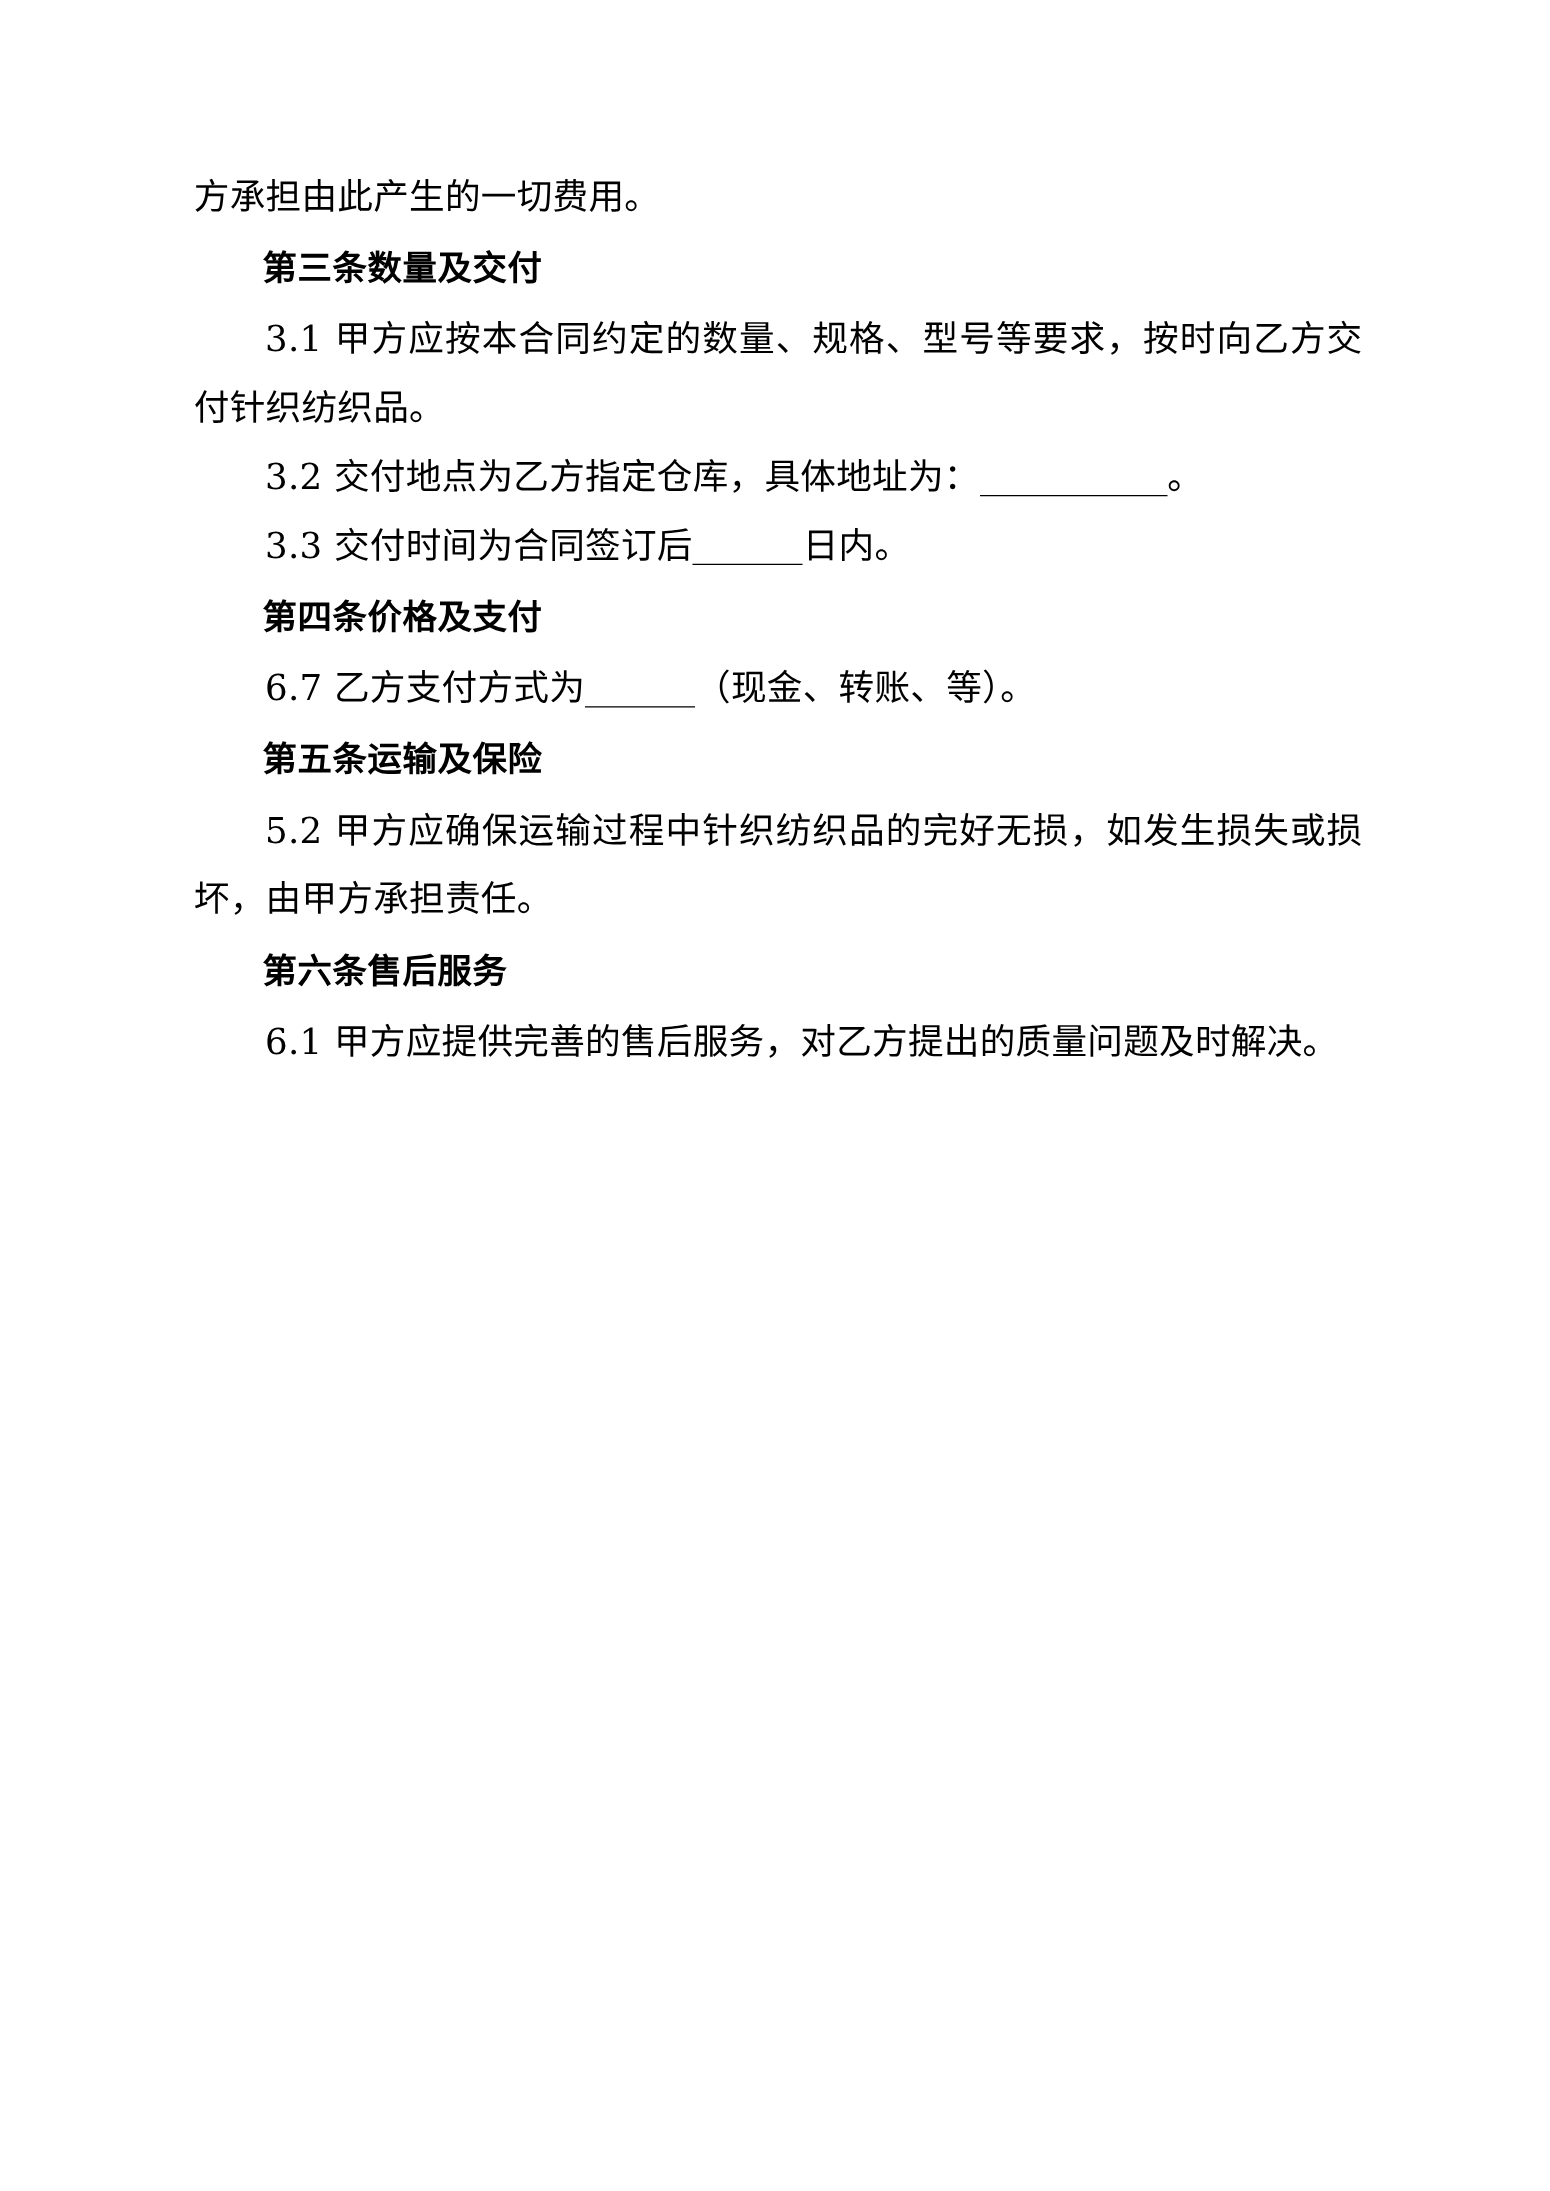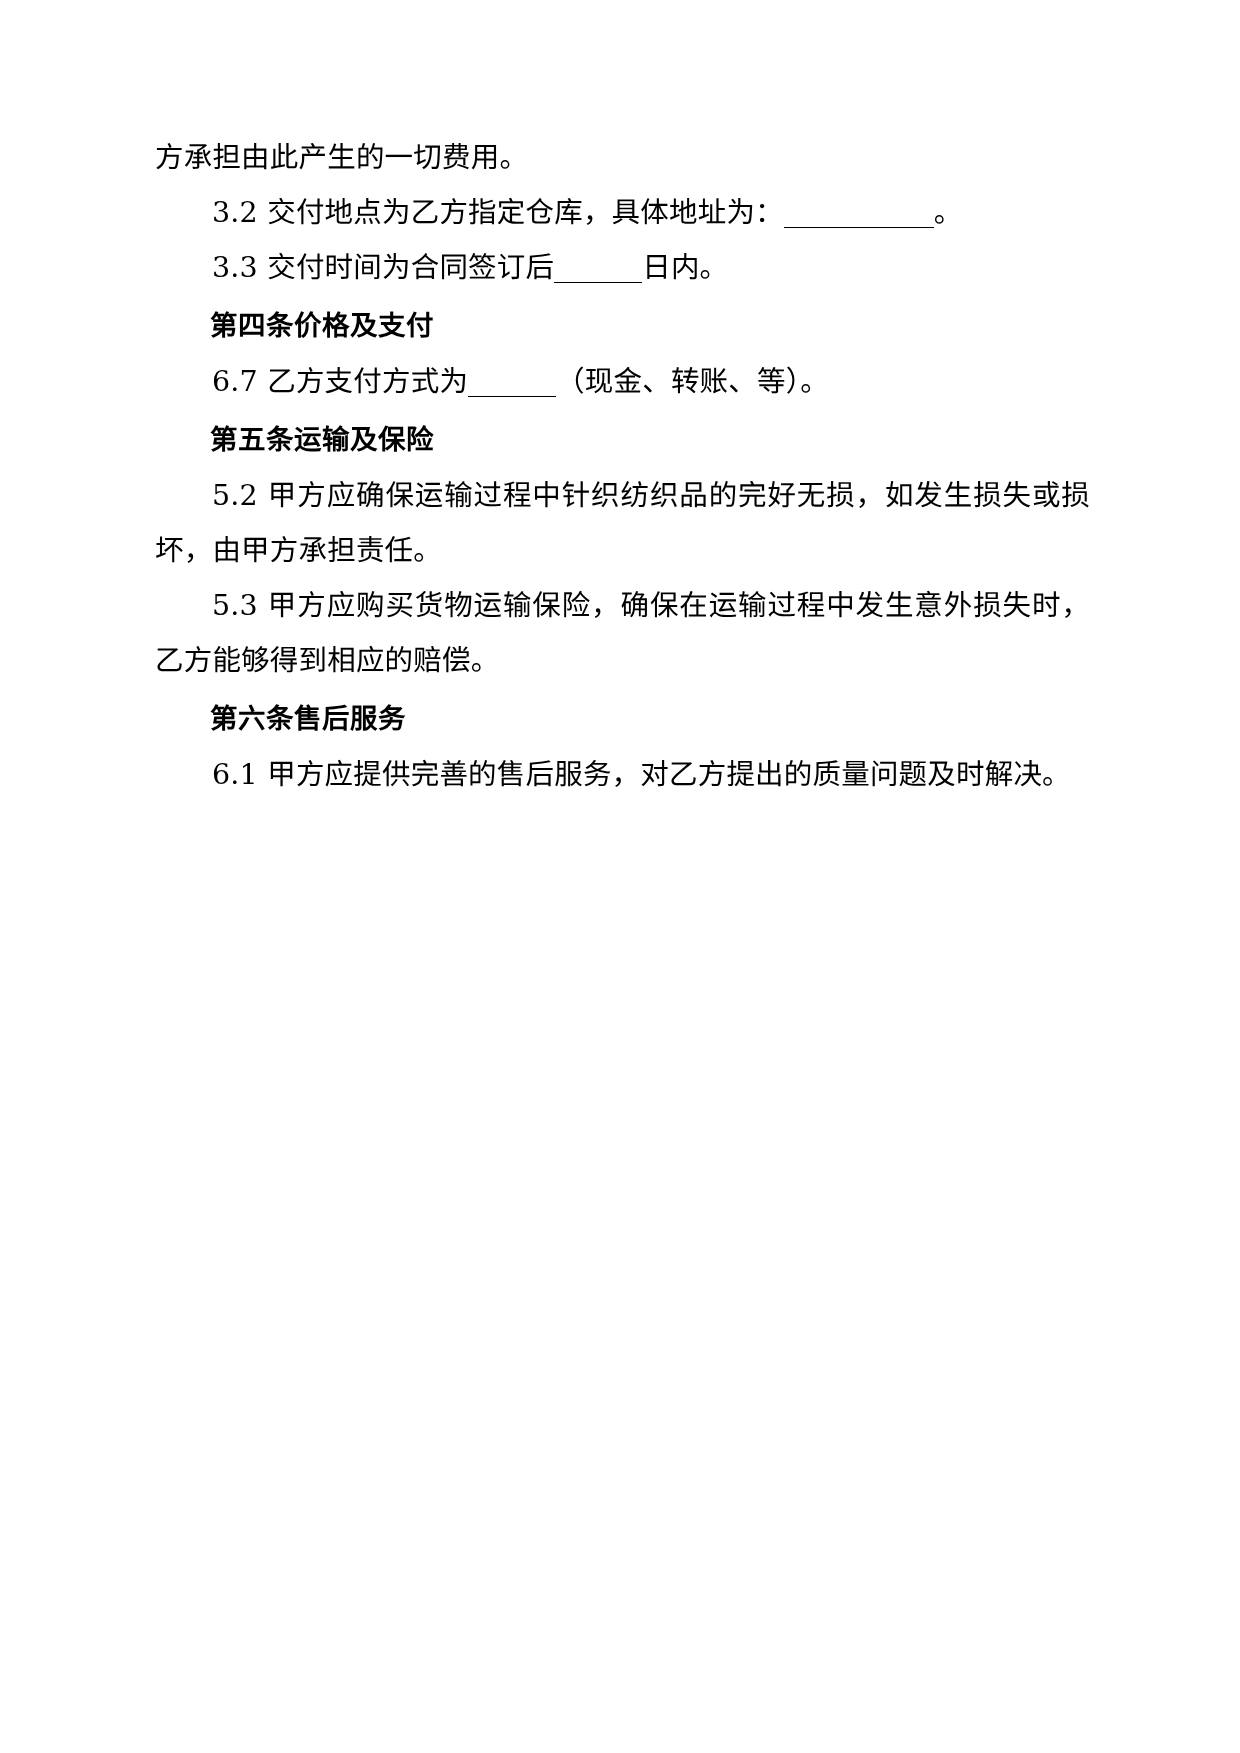--- a/index.html
+++ b/index.html
@@ -61,21 +61,23 @@
   }
 </style>
 </head>
 <body>
 
 <div class="page">
   <div class="doc-body">
 
     <p class="para-noindent">方承担由此产生的一切费用。</p>
 
+    <p class="heading">第三条数量及交付</p>
 
+    <p class="para">3.1 甲方应按本合同约定的数量、规格、型号等要求，按时向乙方交付针织纺织品。</p>
 
     <p class="para">
       <span>3.2 交付地点为乙方指定仓库，具体地址为：</span><span class="blank blank-long"></span><span>。</span>
     </p>
 
     <p class="para">
       <span>3.3 交付时间为合同签订后</span><span class="blank blank-short"></span><span>日内。</span>
     </p>
 
     <p class="heading">第四条价格及支付</p>
@@ -84,21 +86,20 @@
     <p class="para">
       <span>6.7 乙方支付方式为</span><span class="blank blank-short"></span><span>（现金、转账、等）。</span>
     </p>
 
 
     <p class="heading">第五条运输及保险</p>
 
 
     <p class="para">5.2 甲方应确保运输过程中针织纺织品的完好无损，如发生损失或损坏，由甲方承担责任。</p>
 
-    <p class="para">5.3 甲方应购买货物运输保险，确保在运输过程中发生意外损失时，乙方能够得到相应的赔偿。</p>
 
     <p class="heading">第六条售后服务</p>
 
     <p class="para">6.1 甲方应提供完善的售后服务，对乙方提出的质量问题及时解决。</p>
 
 
   </div>
 </div>
 
 </body></html>

